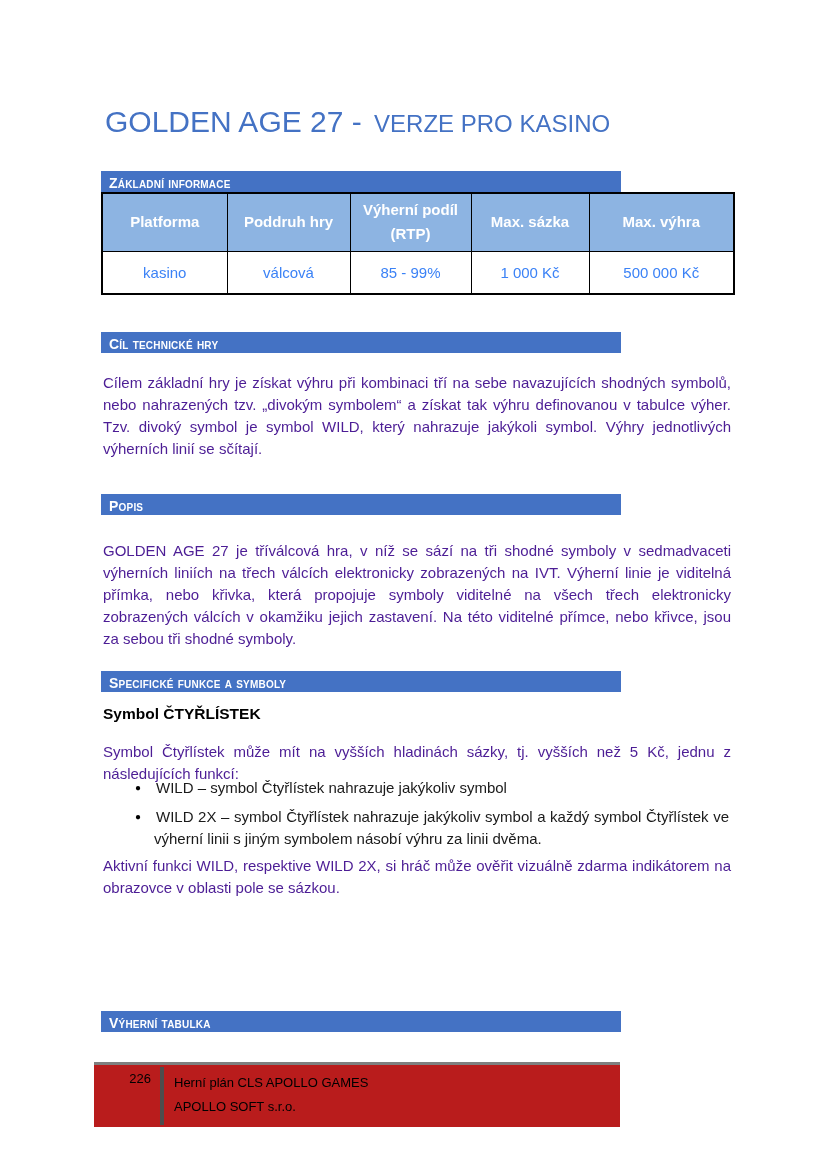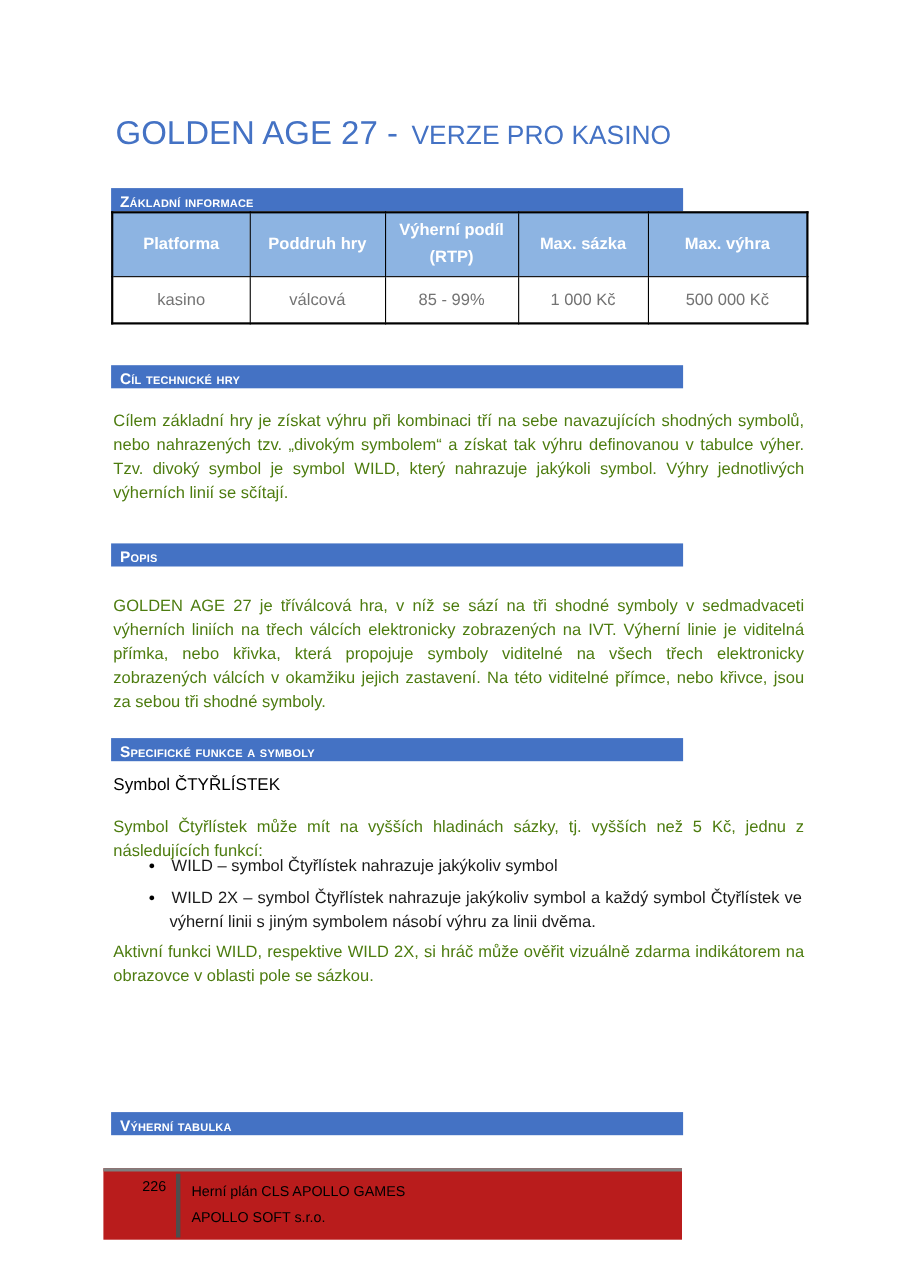--- a/index.html
+++ b/index.html
@@ -54,41 +54,41 @@
     background: #8DB4E2;
     color: #ffffff;
     font-weight: bold;
     height: 58px;
     line-height: 24px;
     padding: 2px 10px;
     vertical-align: middle;
   }
   .info-table td {
     background: #ffffff;
-    color: #737373;
+    color: #3b82f6;
     height: 43px;
     vertical-align: middle;
     padding: 2px 6px;
   }
   .para {
     position: absolute;
     left: 97px;
     width: 632px;
     font-size: 15px;
     line-height: 22px;
     text-align: justify;
-    color: #4d7c0f;
+    color: #4c1d95;
   }
   .symbol-heading {
     position: absolute;
     left: 97px;
     width: 632px;
     top: 699px;
     font-size: 15.5px;
-    font-weight: normal;
+    font-weight: bold;
     color: #000;
   }
   .bullet-list {
     position: absolute;
     left: 97px;
     width: 632px;
     top: 769px;
     list-style: none;
   }
   .bullet-list li {

